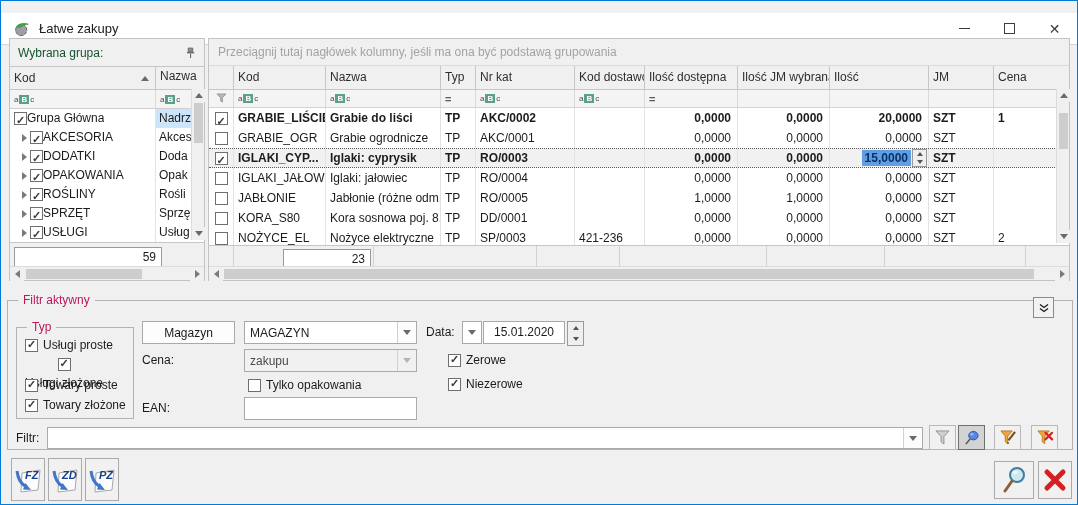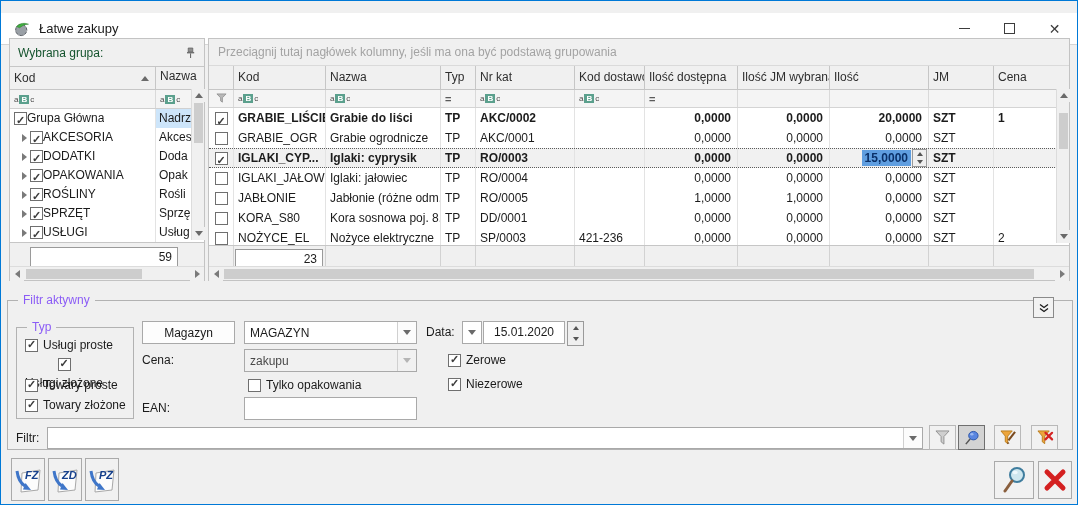--- a/index.html
+++ b/index.html
@@ -59,25 +59,25 @@
   .grow.selected{background:#f1f1f1;border-top:1px dotted #5c5c5c;border-bottom:1px dotted #5c5c5c;line-height:18px;}
   .gc{box-sizing:border-box;border-right:1px solid #e3e3e3;padding:0 4px;overflow:hidden;white-space:nowrap;flex:none;}
   .num{text-align:right;padding-right:6px;}
   .w-cb{width:25px;display:flex;align-items:center;justify-content:center;padding:0;}
   .w-kod{width:92px;} .w-naz{width:115px;} .w-typ{width:35px;} .w-nrk{width:99px;} .w-kdo{width:70px;}
   .w-ild{width:93px;} .w-ijm{width:92px;} .w-ilo{width:99px;} .w-jm{width:65px;} .w-cen{flex:1;border-right:none;}
   .cell-edit{display:flex;align-items:center;justify-content:flex-end;padding:0 1px;}
   .sel-edit{background:#5f9ee0;color:#0a3068;font-weight:bold;padding:0 3px;height:16px;line-height:16px;}
   .spin{display:flex;flex-direction:column;border:1px solid #9a9a9a;background:#efefef;width:13px;height:16px;flex:none;margin-left:1px;}
   .spin div{flex:1;display:flex;align-items:center;justify-content:center;}
-  .mg-foot{height:24px;border-top:1px solid #c6c6c6;background:#f0f0f0;display:flex;align-items:center;}
+  .mg-foot{height:24px;border-top:1px solid #c6c6c6;background:#f0f0f0;display:flex;align-items:center;gap:48px;}
   .mg-foot .fs{box-sizing:border-box;border-right:1px solid #d2d2d2;height:100%;flex:none;}
   
   .groupbox{position:absolute;box-sizing:border-box;border:1px solid #b2b2b2;background:#f0f0f0;}
-  .legend{position:absolute;top:-8px;left:10px;background:#f0f0f0;padding:0 5px;color:#8b5cf6;}
+  .legend{position:absolute;top:-8px;left:10px;background:#f0f0f0;padding:0 5px;color:#be185d;}
   .collapse-btn{position:absolute;top:-4px;right:18px;width:19px;height:19px;border:1px solid #8a8a8a;background:#f2f2f2;display:flex;align-items:center;justify-content:center;}
   .cb-row{position:absolute;display:flex;align-items:center;gap:5px;white-space:nowrap;}
   .btn{position:absolute;box-sizing:border-box;border:1px solid #a9a9a9;background:#fdfdfd;text-align:center;display:flex;align-items:center;justify-content:center;}
   .combo{position:absolute;box-sizing:border-box;border:1px solid #a9a9a9;background:#fff;display:flex;align-items:center;}
   .combo .val{flex:1;padding:0 5px;overflow:hidden;white-space:nowrap;}
   .combo .arrow{width:18px;height:100%;display:flex;align-items:center;justify-content:center;border-left:1px solid #d0d0d0;background:#fcfcfc;}
   .combo.disabled{background:#f1f1f1;color:#4a4a4a;}
   .combo.disabled .arrow{background:#f1f1f1;}
   .lbl{position:absolute;white-space:nowrap;}
   .field{position:absolute;box-sizing:border-box;border:1px solid #a9a9a9;background:#fff;}
@@ -209,21 +209,21 @@
           <span class="t-exp">
               <span class="tri tri-right"></span>
             </span>
           <span class="cb checked"></span>
           <span class="t-label">USŁUGI</span>
         </div>
         <div class="t-naz">Usług</div>
       </div>
     </div>
     <div class="gp-foot">
-      <div class="count-box" style="margin-left:20px;width:148px;">59</div>
+      <div class="count-box" style="margin-left:4px;width:148px;">59</div>
     </div>
 
     <div class="sb" style="left:0;right:0;bottom:0;height:14px;border-top:1px solid #dcdcdc;">
       <div class="sb-btn" style="left:0;top:0;width:14px;height:14px;">
           <span class="tri tri-left"></span>
         </div>
       <div class="sb-thumb" style="left:16px;top:2px;height:10px;width:116px;"></div>
       <div class="sb-btn" style="right:0;top:0;width:14px;height:14px;">
           <span class="tri tri-right"></span>
         </div>

